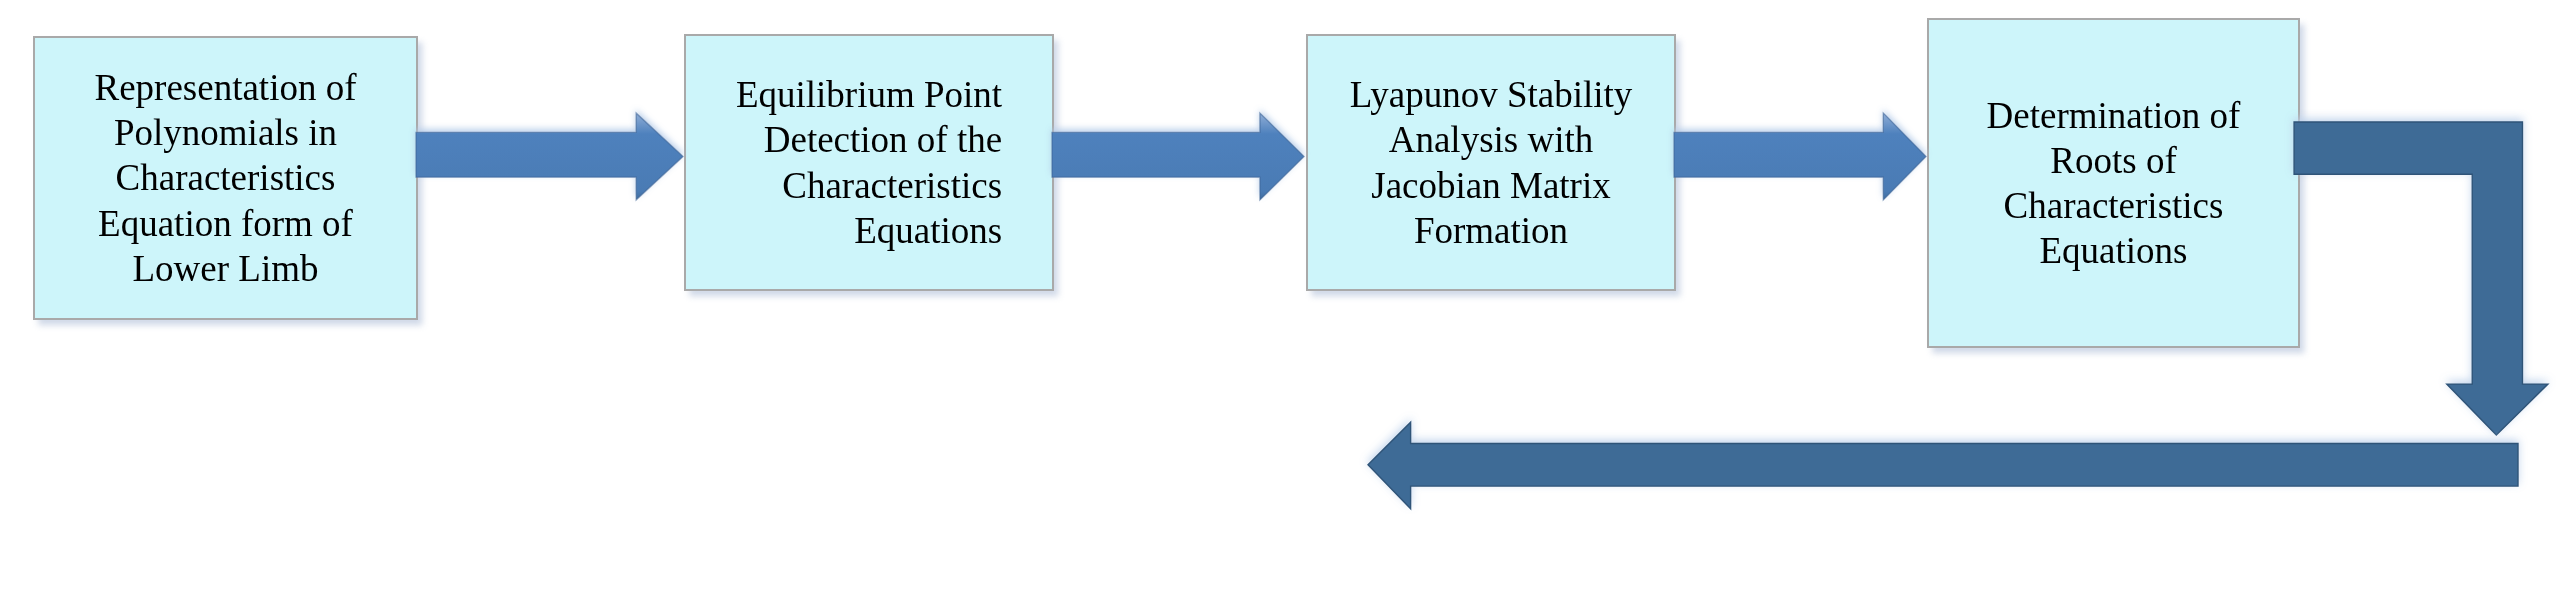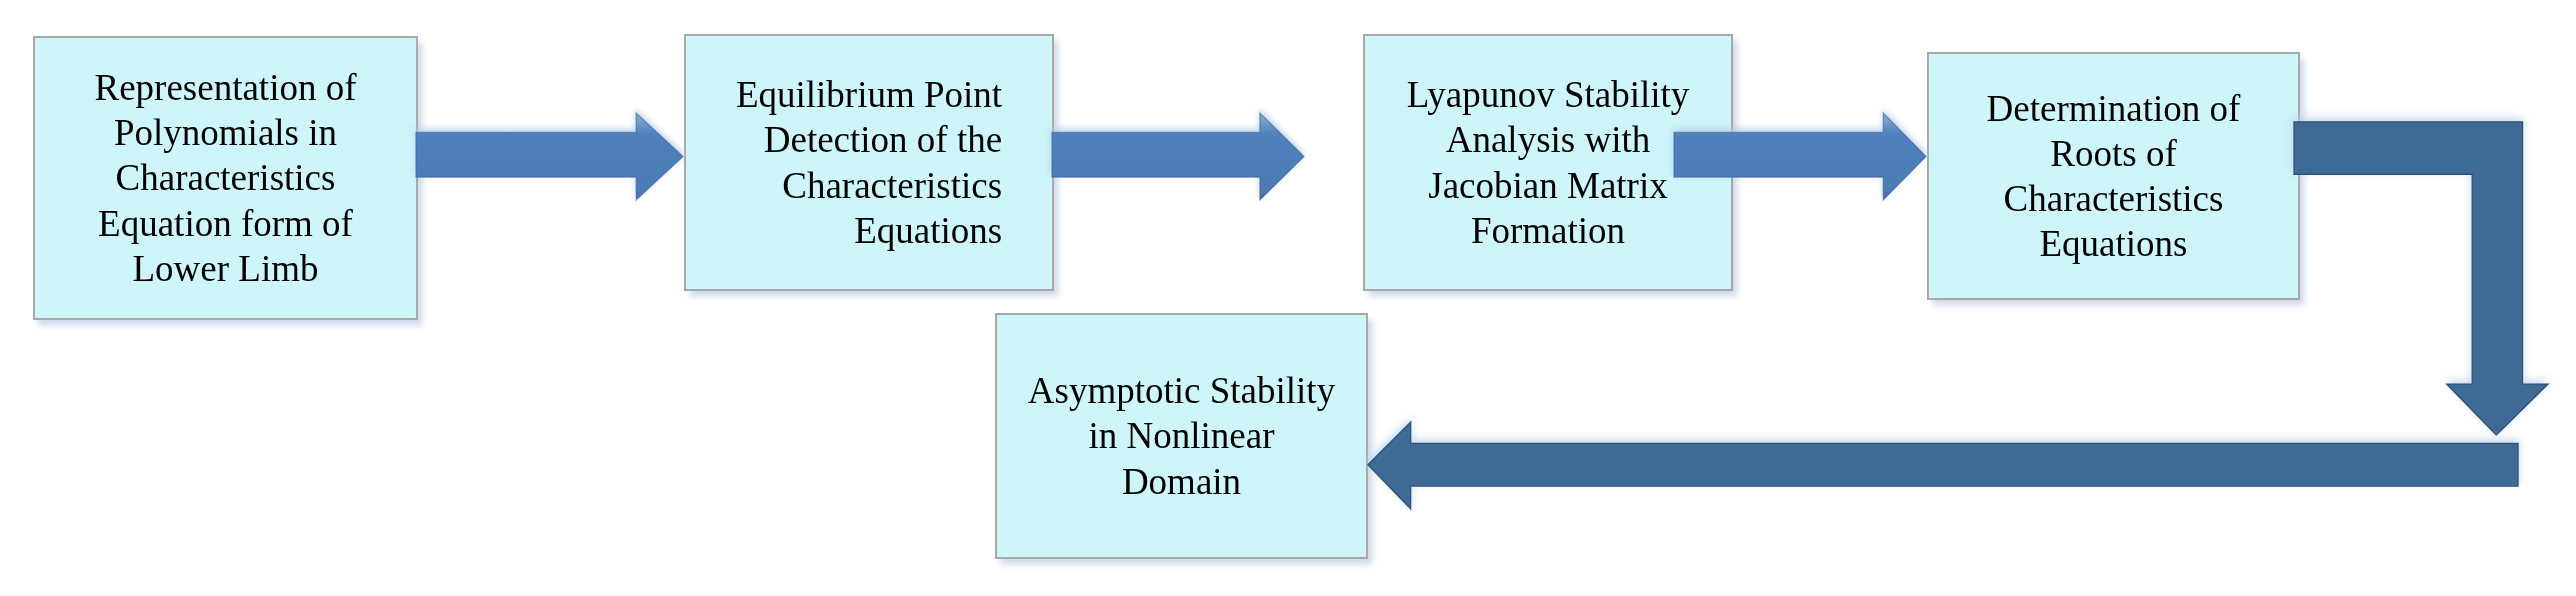--- a/index.html
+++ b/index.html
@@ -36,22 +36,22 @@
   }
   .flow-box .label {
     white-space: pre-line;
     color: var(--text);
     font-size: 37px;
     line-height: 1.22;
     padding: 0 6.9px;
   }
   .box-1 { left: 33px;   top: 36px;  width: 385px; height: 284px; }
   .box-2 { left: 684px;  top: 34px;  width: 370px; height: 257px; text-align: right; }
-  .box-3 { left: 1363px; top: 34px;  width: 370px; height: 257px; }
-  .box-4 { left: 1927px; top: 52px;  width: 373px; height: 248px; }
+  .box-3 { left: 1306px; top: 34px;  width: 370px; height: 257px; }
+  .box-4 { left: 1927px; top: 18px;  width: 373px; height: 330px; }
   .box-5 { left: 995px; top: 313px; width: 373px; height: 246px; }
   svg.connector { position: absolute; overflow: visible; }
   .arrow-light {
     filter: drop-shadow(0px -2.1px 3.4px rgba(178, 202, 232, 0.9));
   }
   .arrow-dark-glow {
     filter: drop-shadow(0px -2.1px 4.1px rgba(190, 210, 235, 0.9));
   }
 </style>
 </head>
@@ -78,25 +78,20 @@
 Jacobian Matrix
 Formation</span>
   </div>
   <div class="flow-box box-4">
     <span class="label">Determination of
 Roots of
 Characteristics
 Equations</span>
   </div>
 
-  <div class="flow-box box-5">
-    <span class="label">Asymptotic Stability
-in Nonlinear
-Domain</span>
-  </div>
 
   <svg class="connector arrow-light" style="left:416px; top:113px;" width="267" height="87" viewBox="0 0 388 126">
     <defs>
       <linearGradient id="gradLight" x1="0" y1="0" x2="0" y2="1">
         <stop offset="0" stop-color="#8fadd6"></stop>
         <stop offset="0.24" stop-color="#4e81bd"></stop>
         <stop offset="0.9" stop-color="#4a7bb4"></stop>
         <stop offset="1" stop-color="#406d9f"></stop>
       </linearGradient>
     </defs>

